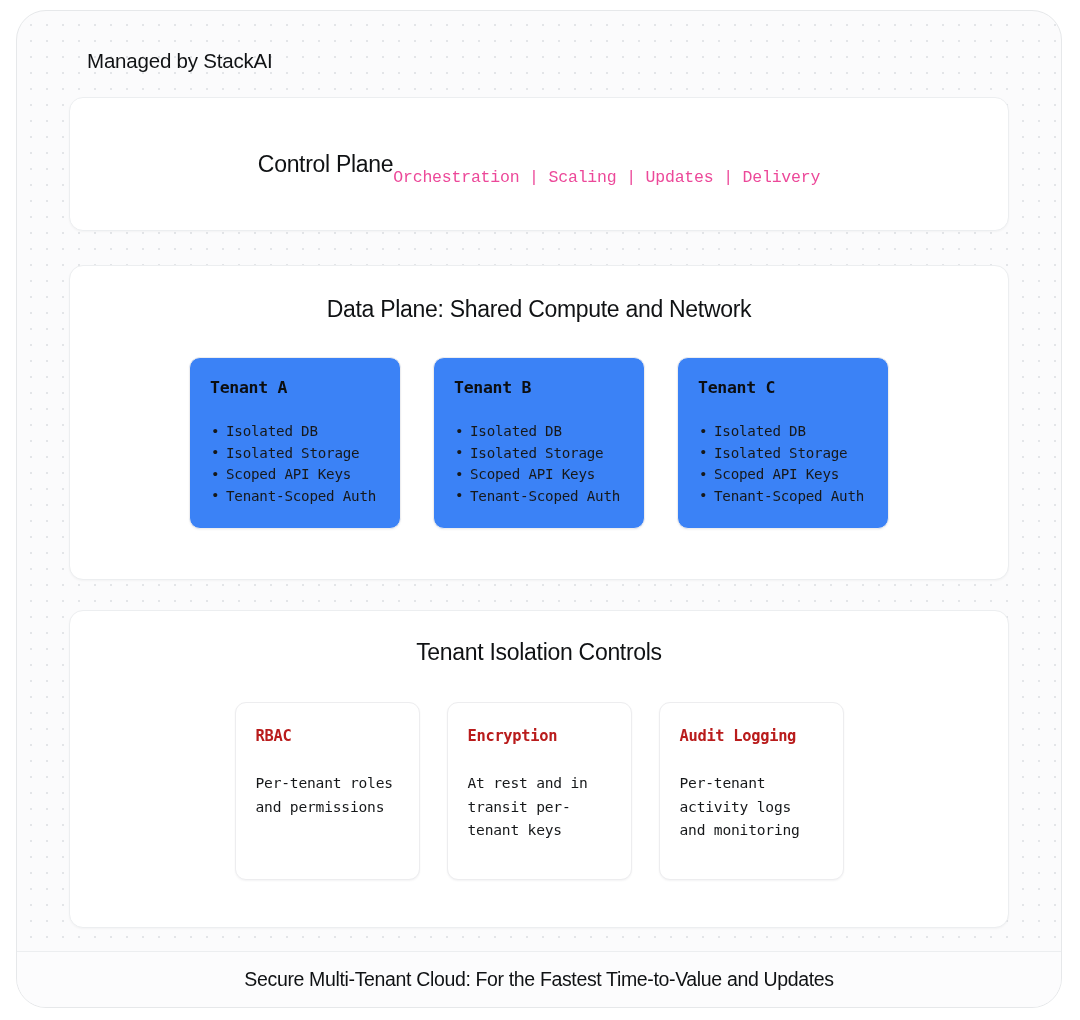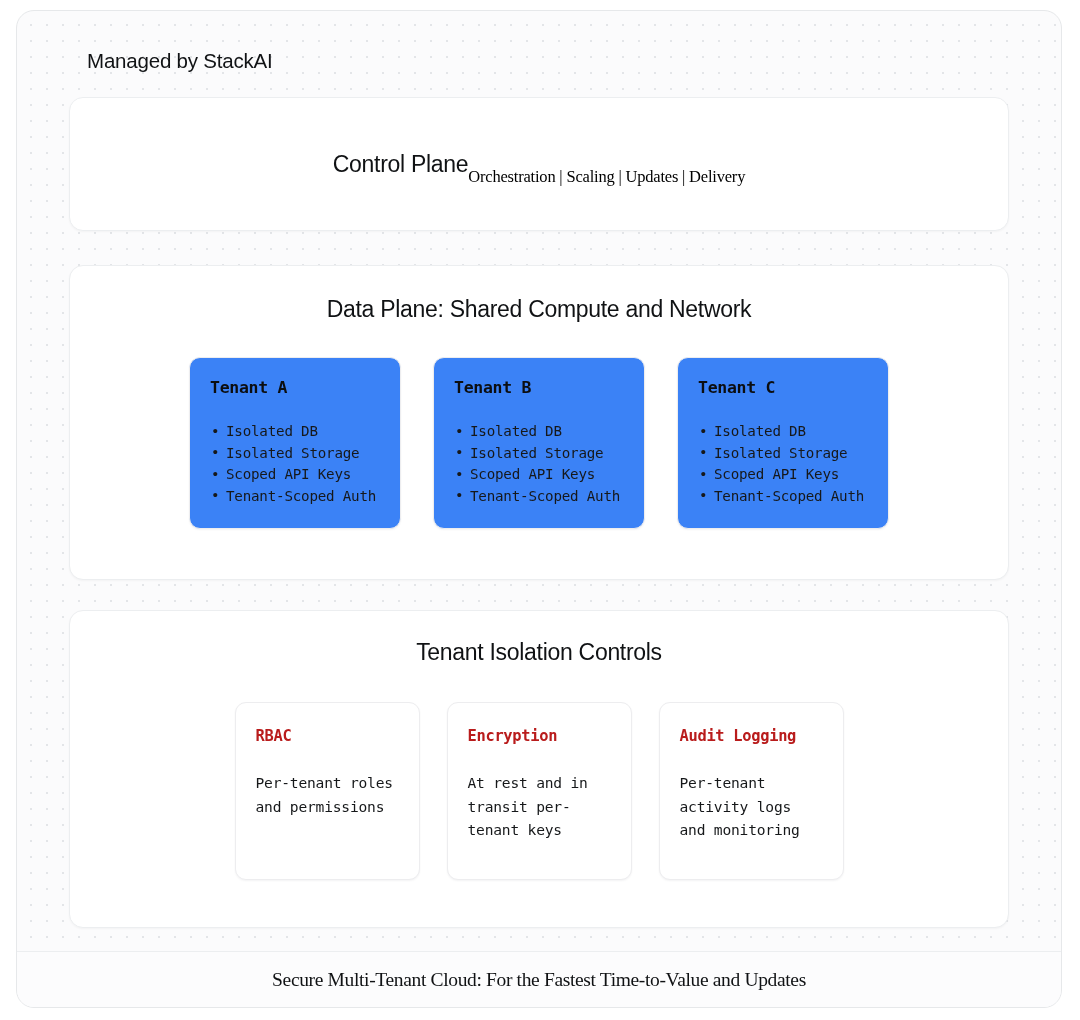--- a/index.html
+++ b/index.html
@@ -15,21 +15,21 @@
   }
 
   .frame {
     position: absolute;
     left: 16px;
     top: 10px;
     width: 1046px;
     height: 998px;
     box-sizing: border-box;
     border: 1px solid #e6e8ea;
-    border-radius: 18px;
+    border-radius: 30px;
     background-color: #fbfbfc;
     background-image: radial-gradient(#e3e5e8 1.25px, transparent 1.3px);
     background-size: 16px 16px;
     background-position: 6px 6px;
     overflow: hidden;
     display: flex;
     flex-direction: column;
   }
 
   .frame-body {
@@ -65,23 +65,23 @@
   }
   .panel-title {
     font-size: 23px;
     font-weight: 500;
     color: #101214;
     letter-spacing: -0.3px;
     margin: 0;
     text-align: center;
   }
   .panel-subtitle {
-    font-family: Liberation Serif, serif;
+    font-family: Liberation Mono, monospace;
     font-size: 16.5px;
-    color: #000000;
+    color: #ec4899;
     margin: 26px 0 0 0;
     text-align: center;
     letter-spacing: -0.2px;
   }
 
   .gap-34 { height: 34px; }
   .gap-30 { height: 30px; }
 
   
   .panel-data {
@@ -189,21 +189,20 @@
     display: flex;
     align-items: center;
     justify-content: center;
   }
   .footer-text {
     font-size: 19.5px;
     font-weight: 500;
     color: #101214;
     letter-spacing: -0.35px;
     text-align: center;
-    font-family: Liberation Serif, serif;
   }
 </style>
 </head>
 <body>
 
 <div class="frame">
 
   <div class="frame-body">
 
     <div class="managed-label">Managed by StackAI</div>

